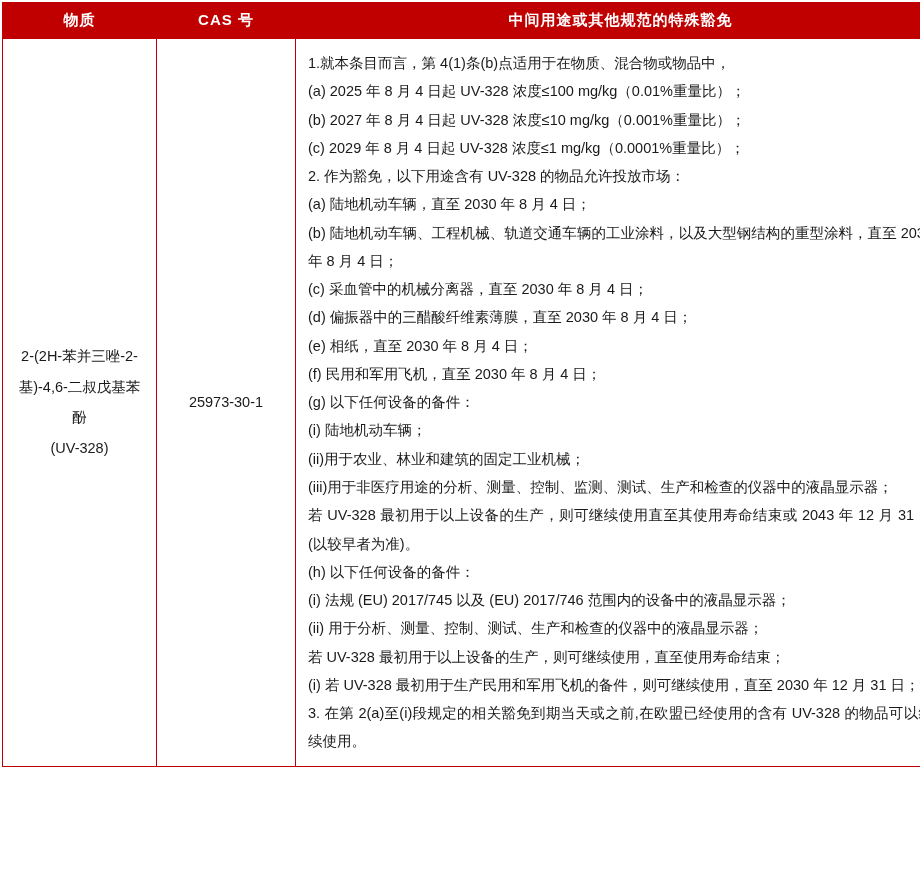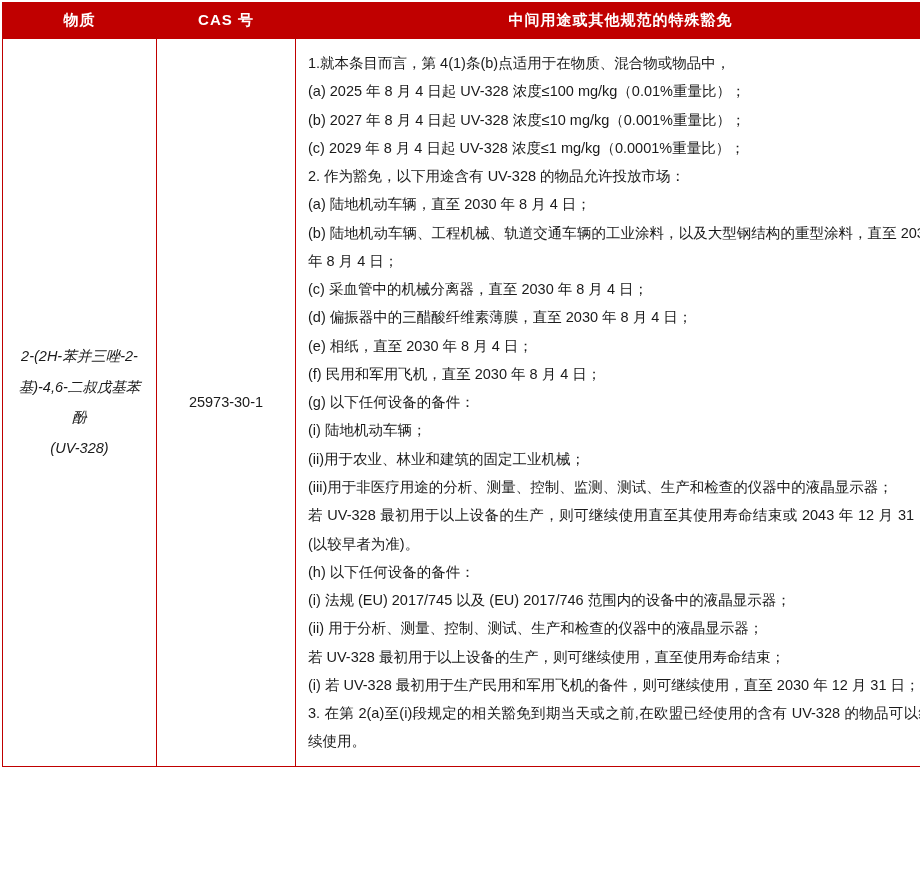--- a/index.html
+++ b/index.html
@@ -42,21 +42,20 @@
 
   table.exemption-table td {
     border: 1px solid #c00000;
     vertical-align: middle;
     font-size: 14.5px;
   }
   td.substance-cell {
     text-align: center;
     padding: 6px 10px;
     line-height: 2.1;
-    font-style: italic;
   }
   td.cas-cell {
     text-align: center;
     padding: 6px 6px;
   }
   td.exemption-cell {
     text-align: left;
     vertical-align: top;
     padding: 10px 12px 10px 12px;
     line-height: 1.95;

